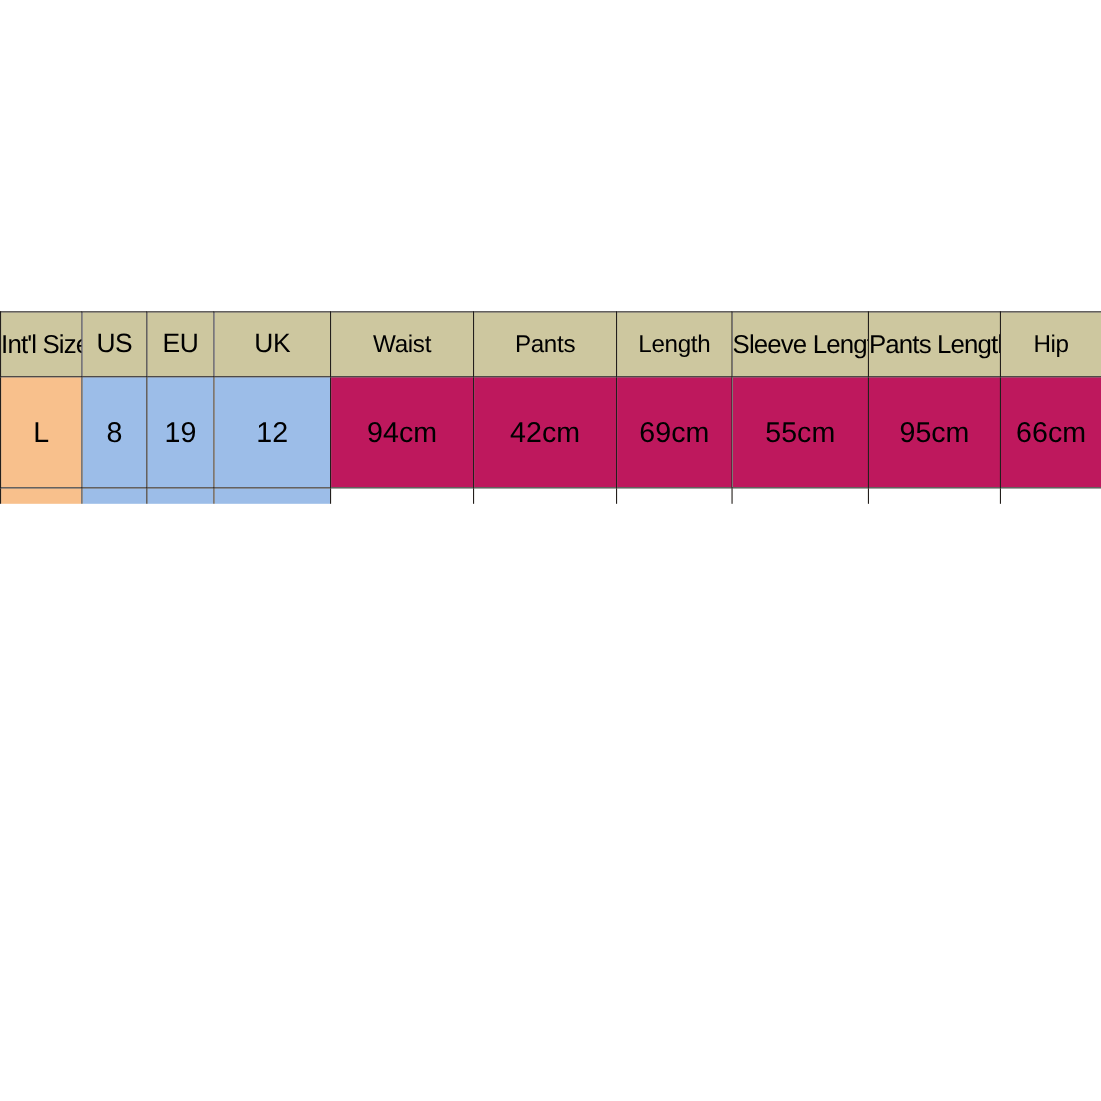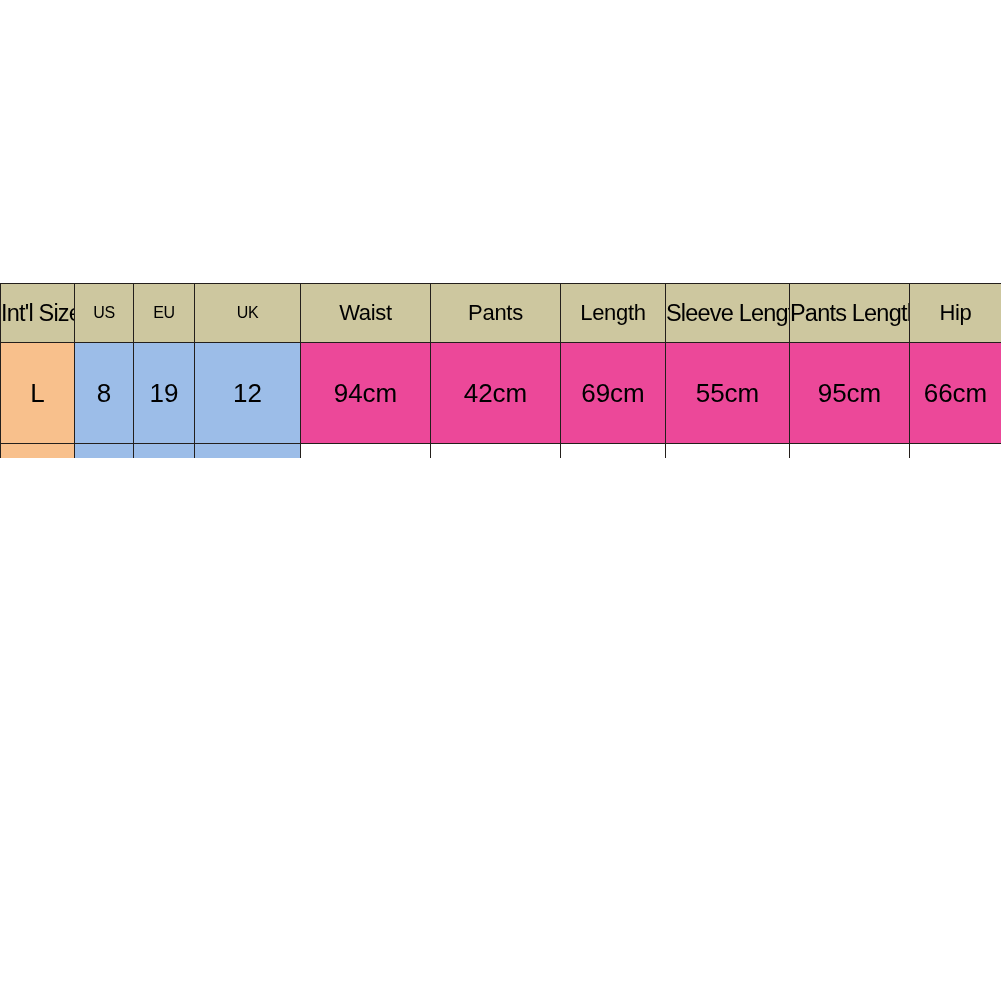--- a/index.html
+++ b/index.html
@@ -43,32 +43,32 @@
 
   
   table.size-chart thead th {
     height: 58px;
     background: #cdc79f;
     font-size: 22px;
     letter-spacing: -0.3px;
     font-weight: 400;
   }
   table.size-chart thead th.hdr-narrow {
-    font-size: 16px;
+    font-size: 24px;
   }
   table.size-chart thead th.hdr-tight {
     font-size: 23.5px;
     letter-spacing: -0.8px;
   }
 
   
   table.size-chart tbody tr.data-row td {
     height: 100px;
     font-size: 26px;
-    background: #ec4899;
+    background: #be185d;
   }
 
   td.cell-size {
     background: #f8c08c !important;
   }
   td.cell-region {
     background: #9cbde8 !important;
   }
 
   

